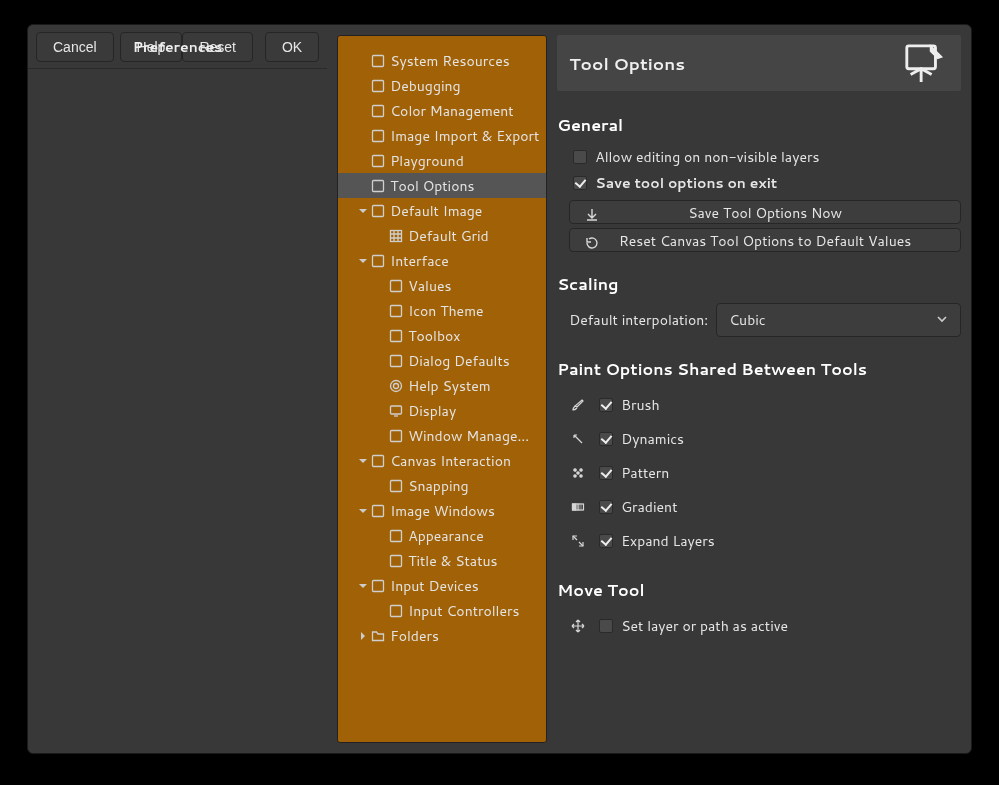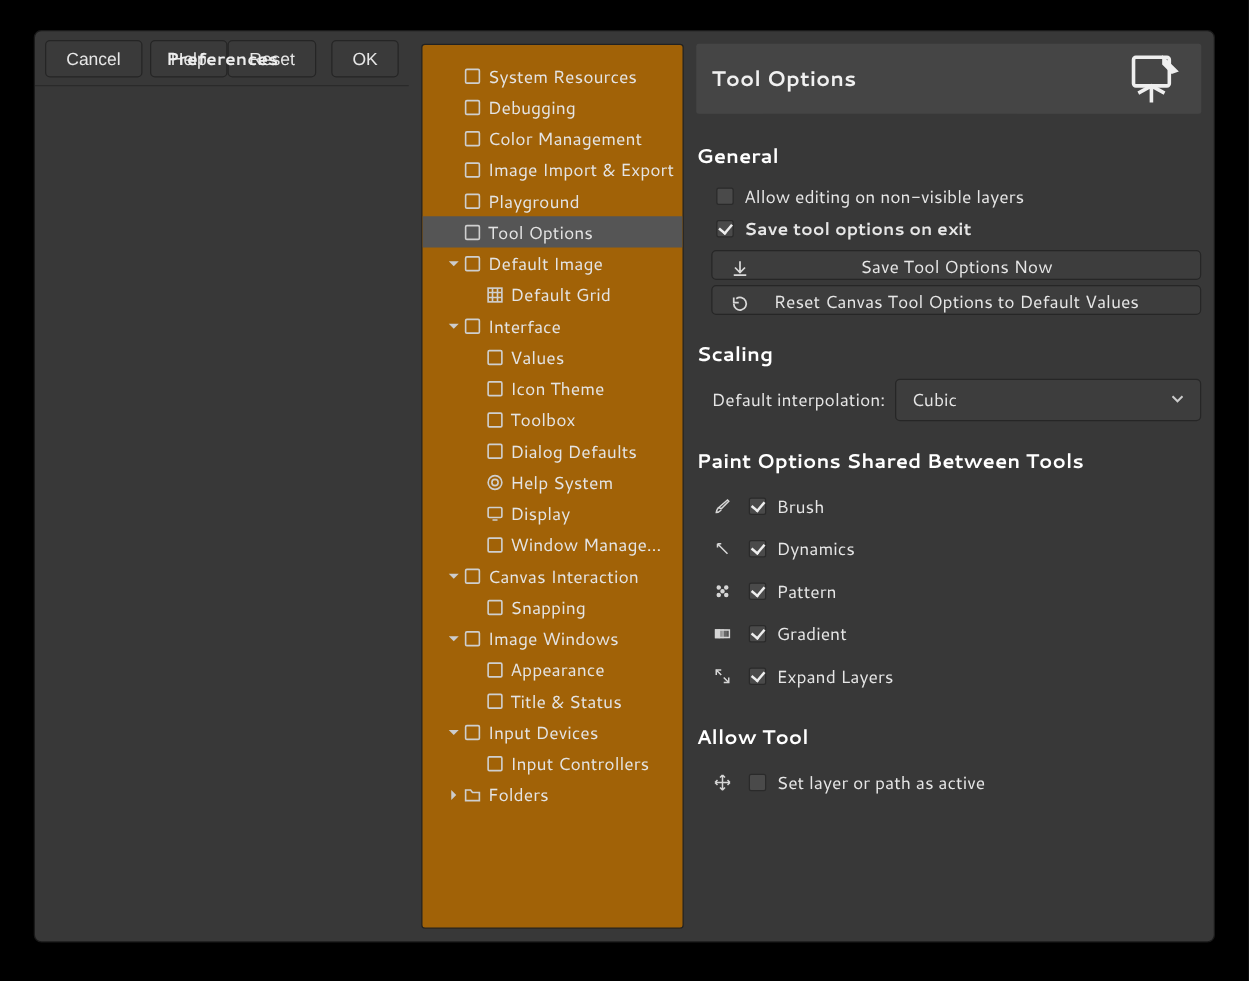--- a/index.html
+++ b/index.html
@@ -698,21 +698,21 @@
               </span>
               <label class="chk" style="padding-left: 0px;">
                 <span class="chkbox checked"></span>
                 <span class="chklabel">Expand Layers</span>
               </label>
             </div>
           </div>
       </div>
 
       <div class="section">
-        <div class="section-title">Allow Tool</div>
+        <div class="section-title">Move Tool</div>
         <div class="paint-row">
           <span class="tool-ico">
               <svg viewBox="0 0 14 14" width="14" height="14" fill="none" stroke="currentColor" stroke-width="1.2">
                 <use href="#i-move"></use>
               </svg>
             </span>
           <label class="chk" style="padding-left:0">
             <span class="chkbox"></span>
             <span class="chklabel">Set layer or path as active</span>
           </label>

